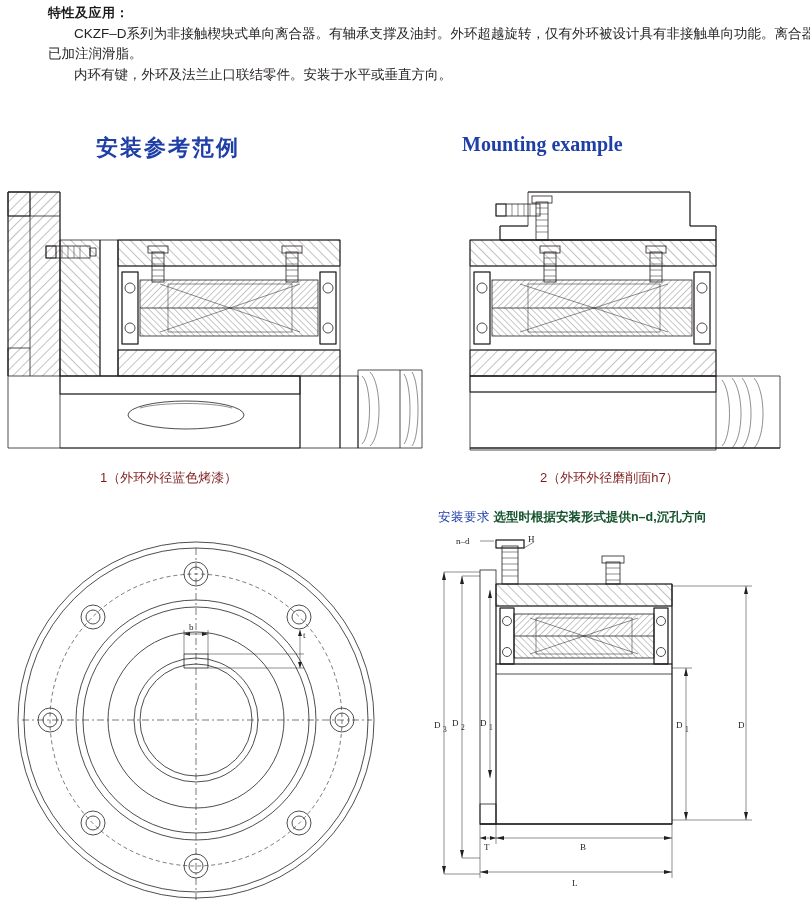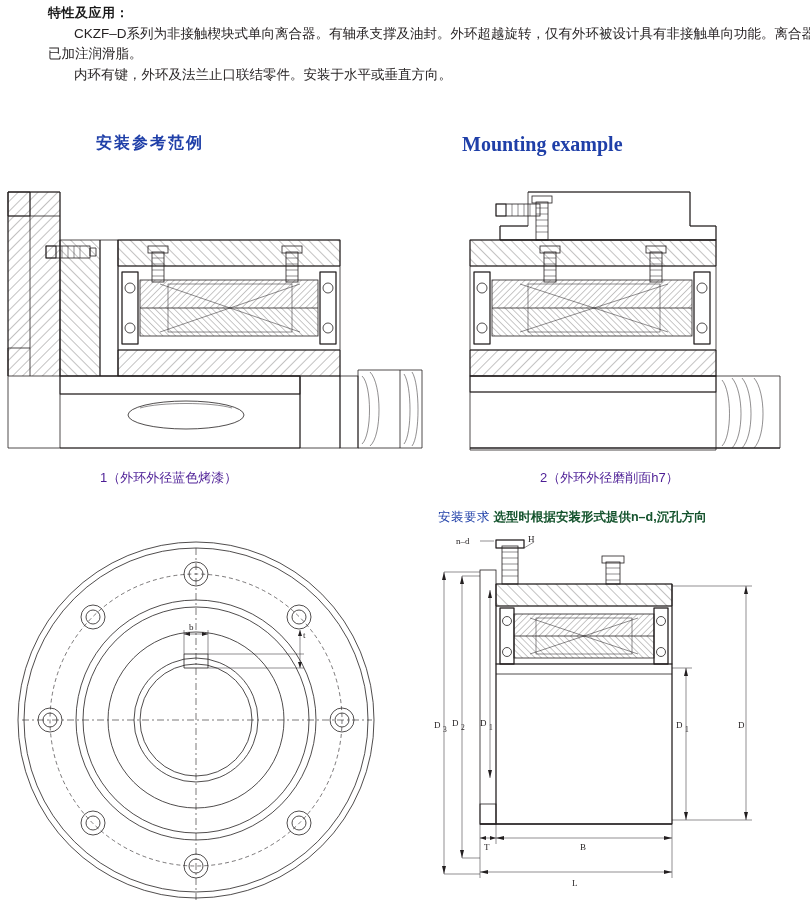--- a/index.html
+++ b/index.html
@@ -52,40 +52,40 @@
     position: absolute;
     left: 0;
     top: 133px;
     width: 810px;
     height: 30px;
   }
   .title-cn {
     position: absolute;
     left: 96px;
     top: 0;
-    font-size: 16px;
+    font-size: 22px;
     font-weight: bold;
     color: #1f3fa8;
     letter-spacing: 2px;
   }
   .title-en {
     position: absolute;
     left: 462px;
     top: 0;
     font-size: 20px;
     font-weight: bold;
     color: #1f3fa8;
     font-family: "Liberation Serif", serif;
   }
 
   
   .caption {
     position: absolute;
     font-size: 13px;
-    color: #4c1d95;
+    color: #7f1d1d;
   }
   #cap-left  { left: 100px; top: 469px; }
   #cap-right { left: 540px; top: 469px; }
 
   .note-row {
     position: absolute;
     left: 438px;
     top: 509px;
     font-size: 12.5px;
   }

